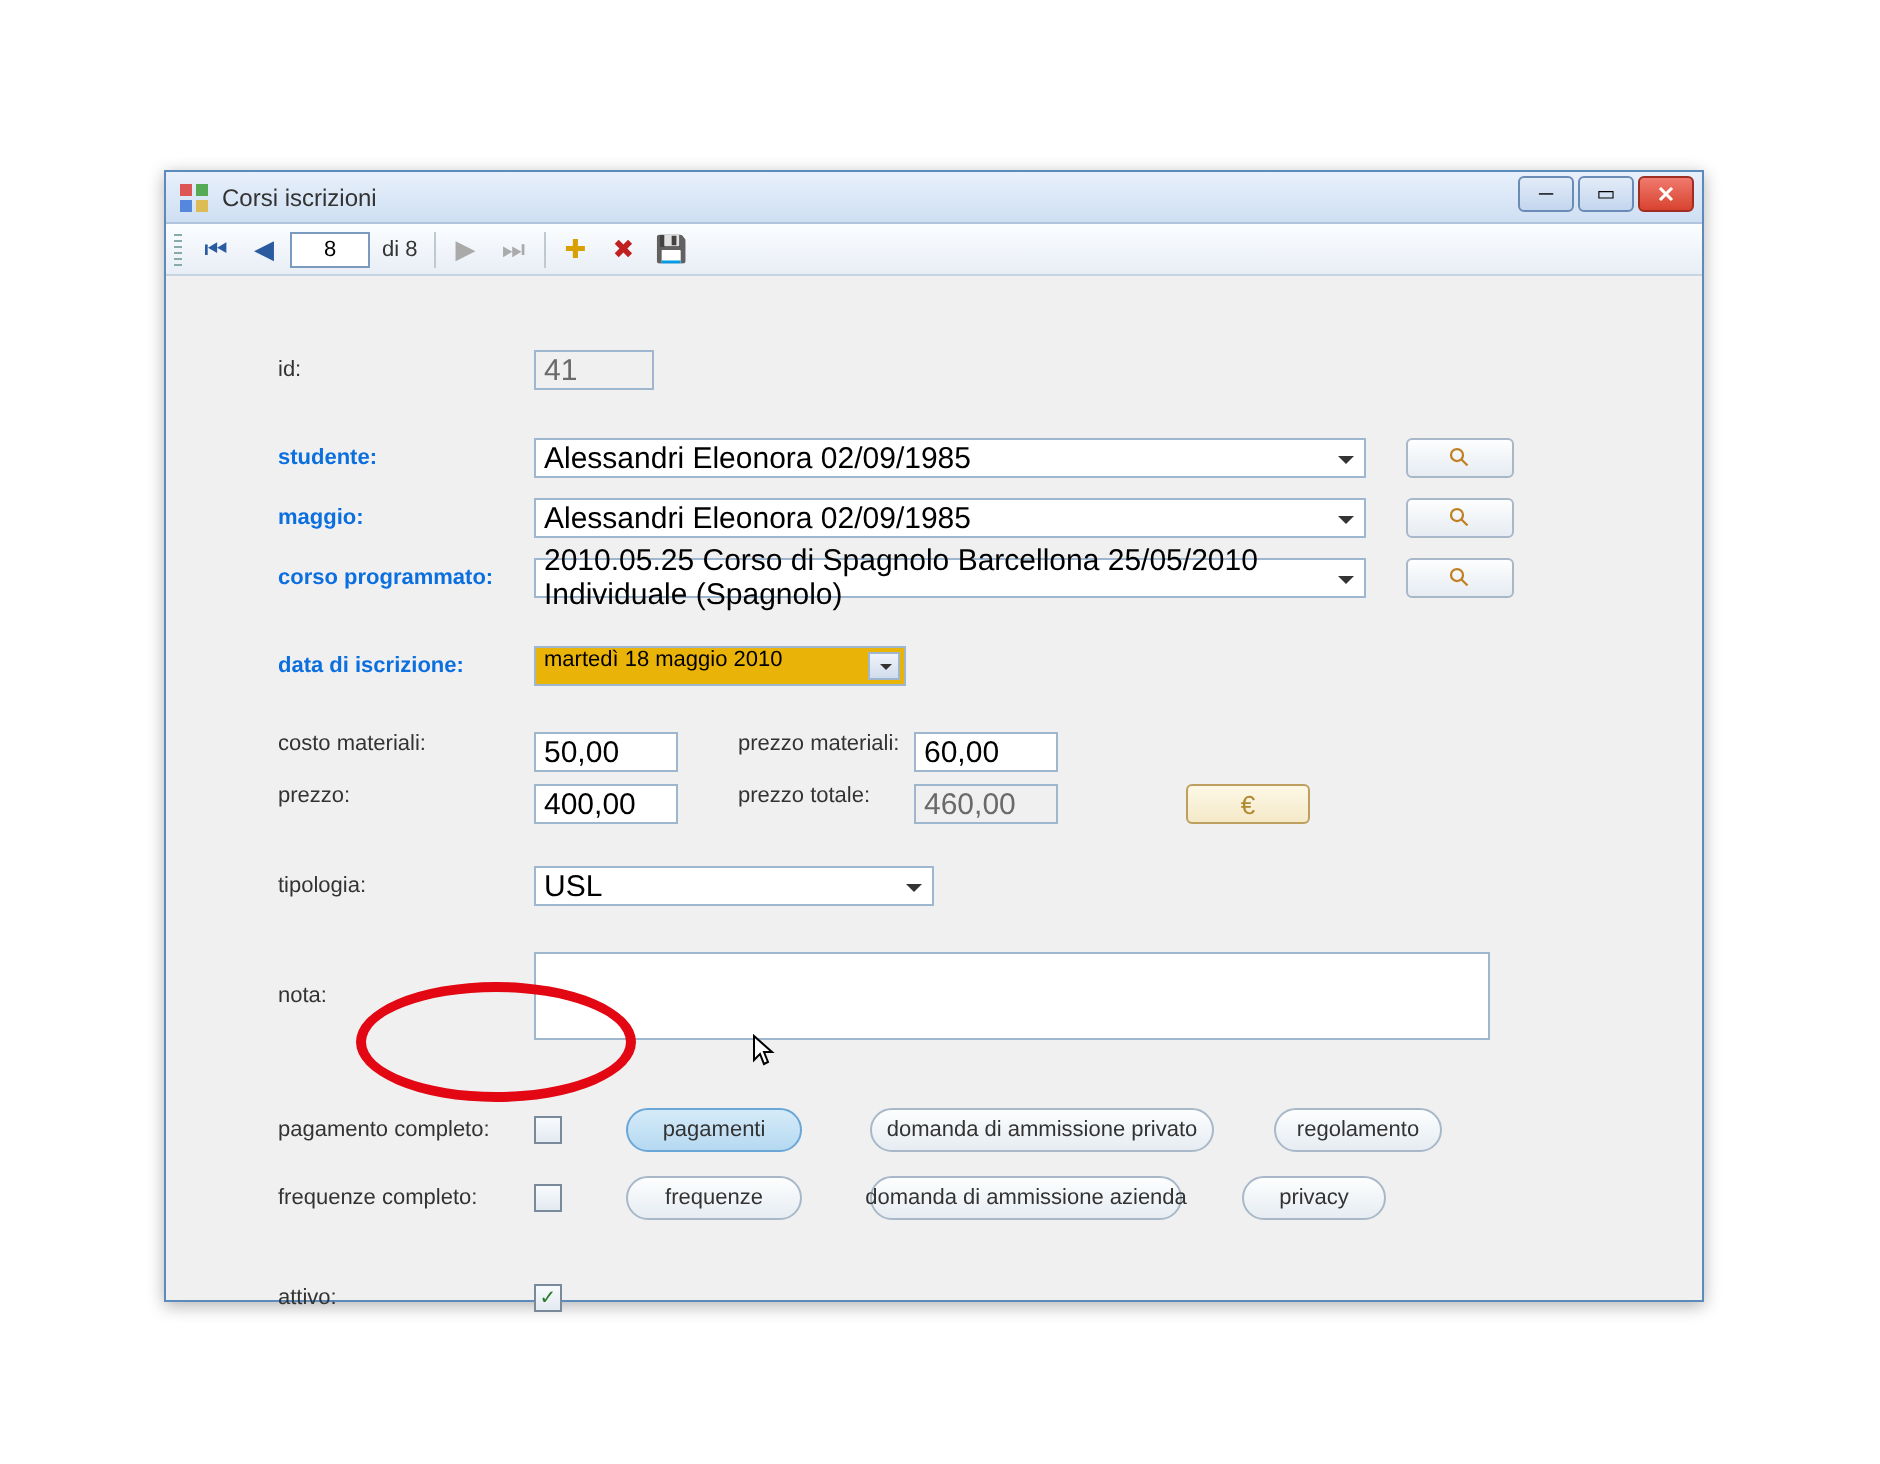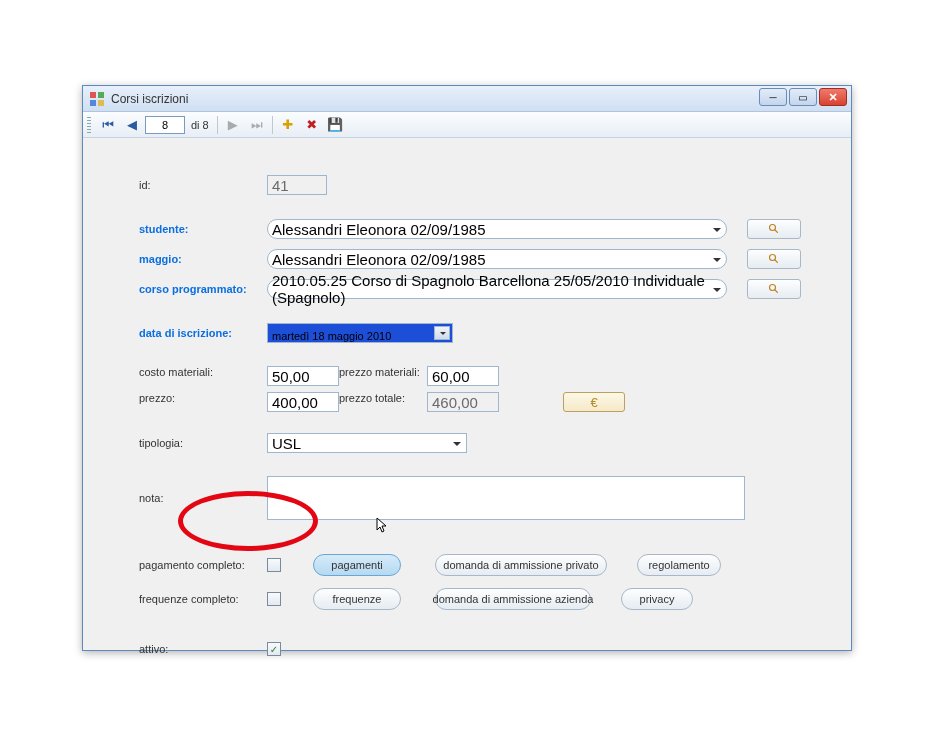--- a/index.html
+++ b/index.html
@@ -44,48 +44,48 @@
 .field { height: 20px; border: 1px solid #9eb6ce; background: #fff; font-size: 15px;
   padding: 0 4px; display: flex; align-items: center; }
 .field.readonly { background: #f0f0f0; color: #6a6a6a; }
 .field.w60 { width: 60px; }
 .field.w72 { width: 72px; }
 .field.w200 { width: 200px; }
 .dropdown { position: relative; }
 .dropdown::after { content: ""; position: absolute; right: 5px; top: 8px;
   border-left: 4px solid transparent; border-right: 4px solid transparent;
   border-top: 4px solid #333; }
-.dropdown.wide { width: 460px; border-radius: 10px; }
+.dropdown.wide { width: 416px; }
 .searchbtn { width: 54px; height: 20px; border: 1px solid #a8b8c8;
   border-radius: 3px; background: linear-gradient(#fdfefe, #e6ecf2);
   display: flex; align-items: center; justify-content: center; margin-left: 20px;
   cursor: pointer; }
 .searchbtn svg { width: 12px; height: 12px; }
 .costrow { display: flex; align-items: flex-start; margin-bottom: 6px; }
 .costlabel { font-size: 11px; color: #333; width: 128px; }
-.costlabel2 { font-size: 11px; color: #333; width: 88px; }
+.costlabel2 { font-size: 11px; color: #333; width: 88px; margin-left: 30px; }
 .eurobtn { width: 62px; height: 20px; border: 1px solid #bda060;
   border-radius: 3px; background: linear-gradient(#fdf8e6, #f4e9c8);
   display: flex; align-items: center; justify-content: center; margin-left: 64px;
   cursor: pointer; color: #b08a30; font-size: 13px; }
 .textarea { width: 478px; height: 44px; border: 1px solid #9eb6ce;
   background: #fff; resize: none; }
 .checkbox { width: 14px; height: 14px; border: 1px solid #7a8a9a;
   background: linear-gradient(#f8fbfd, #e2e9f0); display: inline-flex;
   align-items: center; justify-content: center; font-size: 10px; color: #2a7a2a; }
 .btn { height: 22px; border: 1px solid #a8b8c8; border-radius: 11px;
   background: linear-gradient(#fdfefe, #e6ecf2); font-size: 11px; color: #333;
   padding: 0 12px; display: inline-flex; align-items: center; justify-content: center;
   cursor: pointer; white-space: nowrap; margin-left:6px;}
 .btn.highlight { background: linear-gradient(#d6ebf9, #b5d9f1); border-color: #6aa6d6; }
 .buttonrow { display: flex; align-items: center; margin-bottom: 12px; }
 .buttonrow .label { width: 128px; }
 .datepicker { width: 186px; height: 20px; border: 1px solid #9eb6ce;
-  background: #1d4ed8; font-size: 11px; padding: 0 4px; display: flex;
-  align-items: flex-end; position: relative; }
+  background: #eab308; font-size: 11px; padding: 0 4px; display: flex;
+  align-items: flex-start; position: relative; }
 .datepicker .calbtn { position: absolute; right: 2px; top: 2px; width: 16px; height: 14px;
   border: 1px solid #9eb6ce; background: linear-gradient(#f0f4fa,#d0dcec);
   display: flex; align-items: center; justify-content: center; }
 .datepicker .calbtn::after { content:""; border-left:3px solid transparent;
   border-right:3px solid transparent; border-top:3px solid #333; margin-left:1px;}
 .redcircle { position: absolute; left: 178px; top: 491px; width: 140px; height: 60px;
   border: 5px solid #e30613; border-radius: 50%; pointer-events: none; }
 .cursor { position: absolute; left: 376px; top: 517px; width: 14px; height: 18px;
   pointer-events: none; }
 .cursor svg { width: 14px; height: 18px; }

